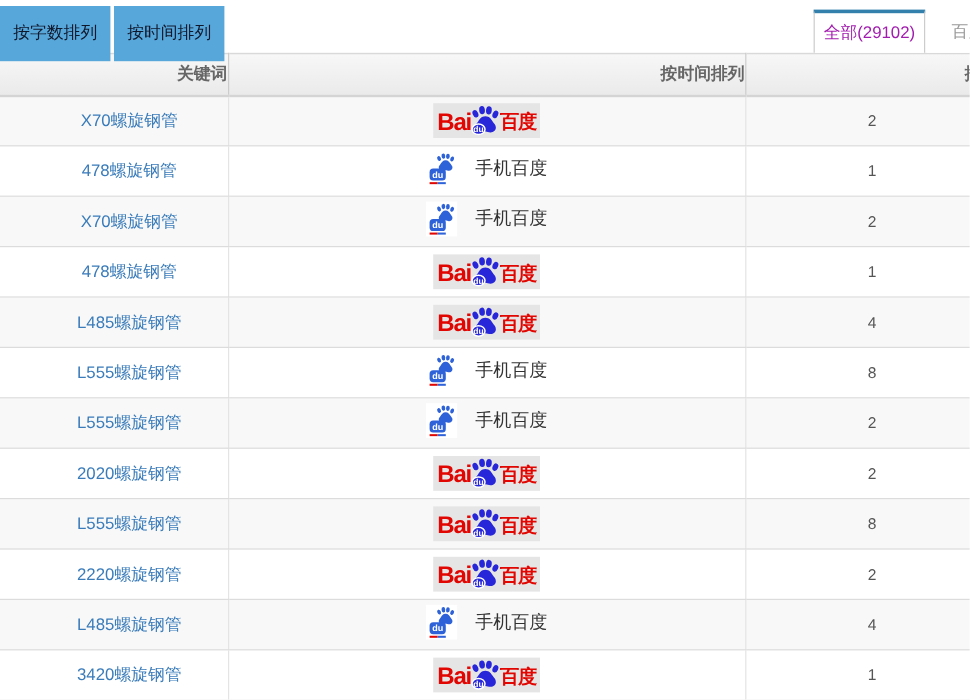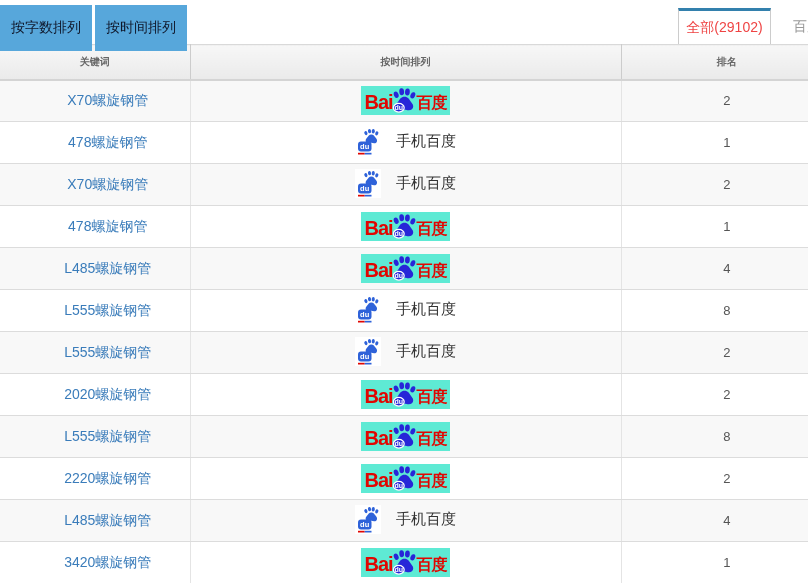--- a/index.html
+++ b/index.html
@@ -10,44 +10,44 @@
   
   .topbar { position:relative; height:44px; width:832px; }
   .sort-btn { position:absolute; top:5px; height:46px; border:none; cursor:pointer;
     background:#57a7db; color:#0f172a; font-size:14px; padding:0 11px;
     font-family:inherit; }
   .sort-btn.first { left:0; }
   .sort-btn.second { left:95px; }
 
   .tab { position:absolute; top:8px; height:36px; line-height:33px; text-align:center;
     font-size:14px; background:#fff; }
-  .tab.active { left:678px; width:93px; color:#ef4444;
+  .tab.active { left:678px; width:93px; color:#a21caf;
     border-top:3px solid #3380ad; border-left:1px solid #ccc; border-right:1px solid #ccc; }
   .tab.inactive { left:772px; width:70px; color:#999; line-height:36px; cursor:pointer; }
   .tab.active { cursor:default; }
 
   
   table { border-collapse:collapse; table-layout:fixed; width:832px; }
   col.c1 { width:190px; } col.c2 { width:431px; } col.c3 { width:211px; }
-  thead th { height:35px; font-size:10px; font-weight:bold; color:#666;
+  thead th { height:35px; font-size:14px; font-weight:bold; color:#666;
     background:linear-gradient(#f7f7f7,#eaeaea);
     border-top:1px solid #d9d9d9; border-bottom:2px solid #d4d4d4;
-    border-right:1px solid #ccc; text-align:center; }
+    border-right:1px solid #ccc; text-align:right; }
   thead th:last-child { border-right:none; }
   tbody td { height:42px; text-align:center; vertical-align:middle;
     border-bottom:1px solid #dcdcdc; border-right:1px solid #e4e4e4; }
   tbody td:last-child { border-right:none; }
   tbody tr:nth-child(odd) td { background:#f8f8f8; }
   tbody tr:nth-child(even) td { background:#fff; }
 
   .kw-link { color:#3a7cba; font-size:14px; text-decoration:none; cursor:pointer;margin-left:26px; }
   .rank { color:#555; font-size:13px; }
 
   
-  .pc-logo { display:inline-flex; align-items:flex-end; background:#5eead4;
+  .pc-logo { display:inline-flex; align-items:flex-end; background:#e5e5e5;
     padding:1px 3px; line-height:1;justify-content:center; }
   .pc-logo .bai { color:#e10601; font-weight:bold; font-size:20px;
     letter-spacing:-1px; margin-right:-2px; position:relative; top:-2px; }
   .pc-logo svg { display:block; }
   .pc-logo .cn { color:#e10601; font-weight:bold; font-size:16px;
     letter-spacing:-1px; margin-left:-1px; position:relative; top:-3px; }
 
   
   .mobile { display:inline-flex; align-items:center; }
   .m-icon { display:inline-block; background:#fff; padding:1px; line-height:0; }

